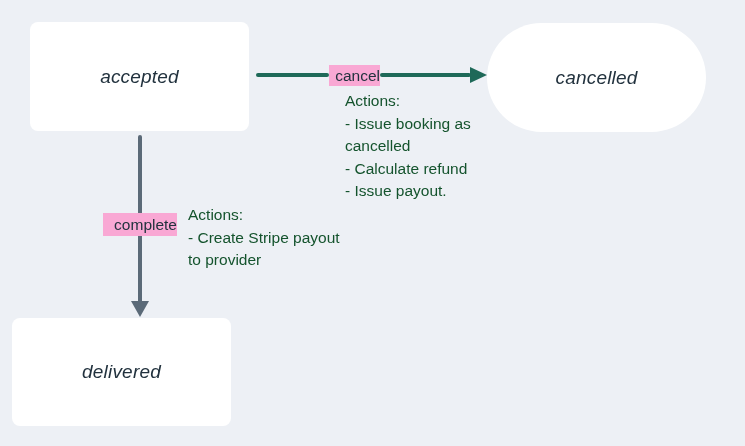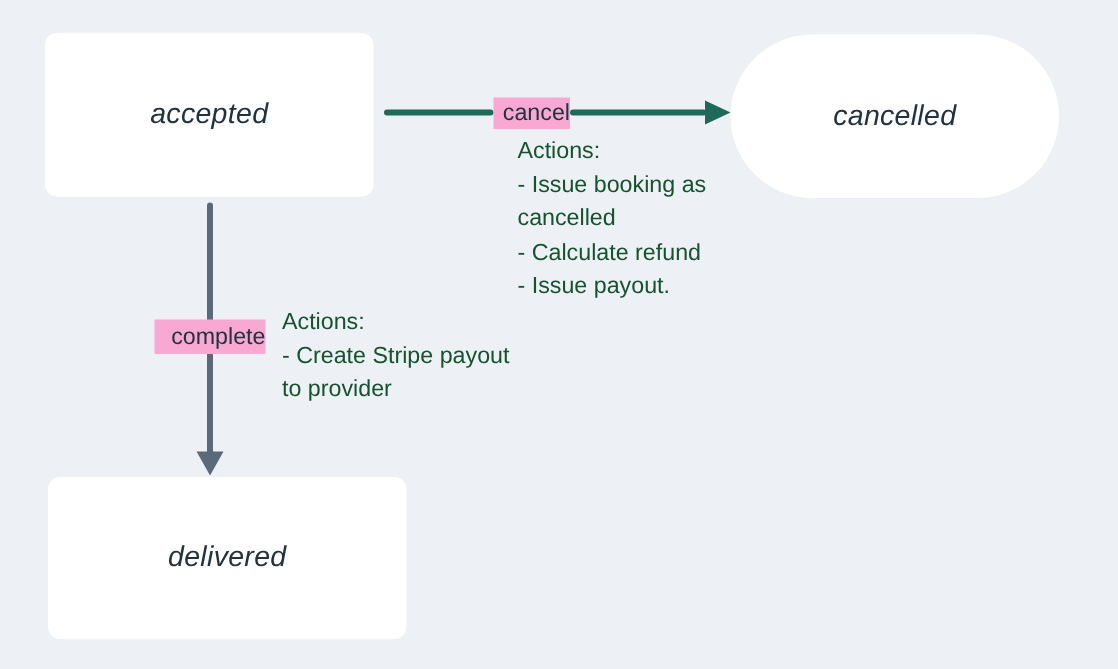--- a/index.html
+++ b/index.html
@@ -23,21 +23,21 @@
     justify-content: center;
   }
   .node-label {
     font-style: italic;
     font-size: 19px;
     color: #22323e;
     letter-spacing: 0.2px;
   }
   .node-accepted  { left: 30px;  top: 22px;  width: 219px; height: 109px; border-radius: 8px; }
   .node-cancelled { left: 487px; top: 23px;  width: 219px; height: 109px; border-radius: 54.5px; }
-  .node-delivered { left: 32px;  top: 318px; width: 239px; height: 108px; border-radius: 8px; }
+  .node-delivered { left: 12px;  top: 318px; width: 219px; height: 108px; border-radius: 8px; }
 
   
   .hseg {
     position: absolute;
     top: 73px;
     height: 4px;
     background: #1e6958;
     border-radius: 2px;
   }
   .hseg-left  { left: 256px; width: 73px; }

